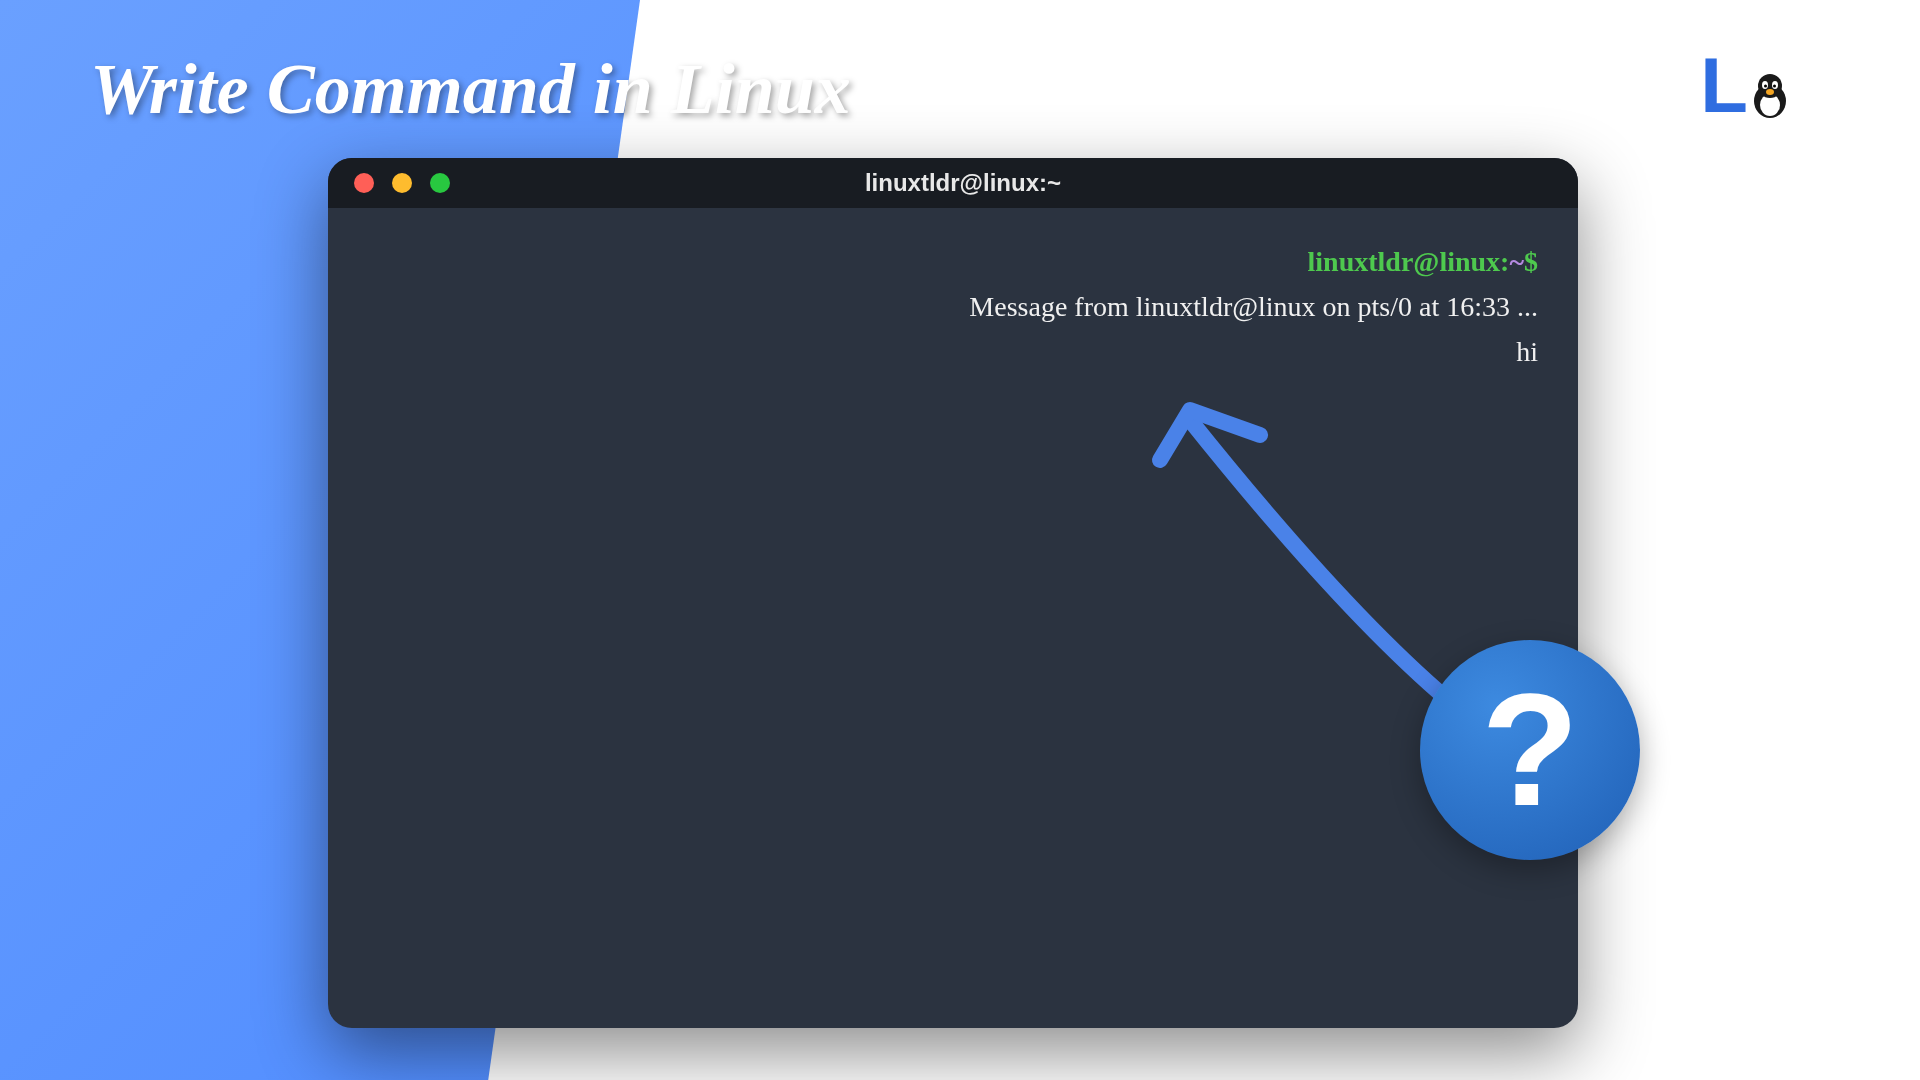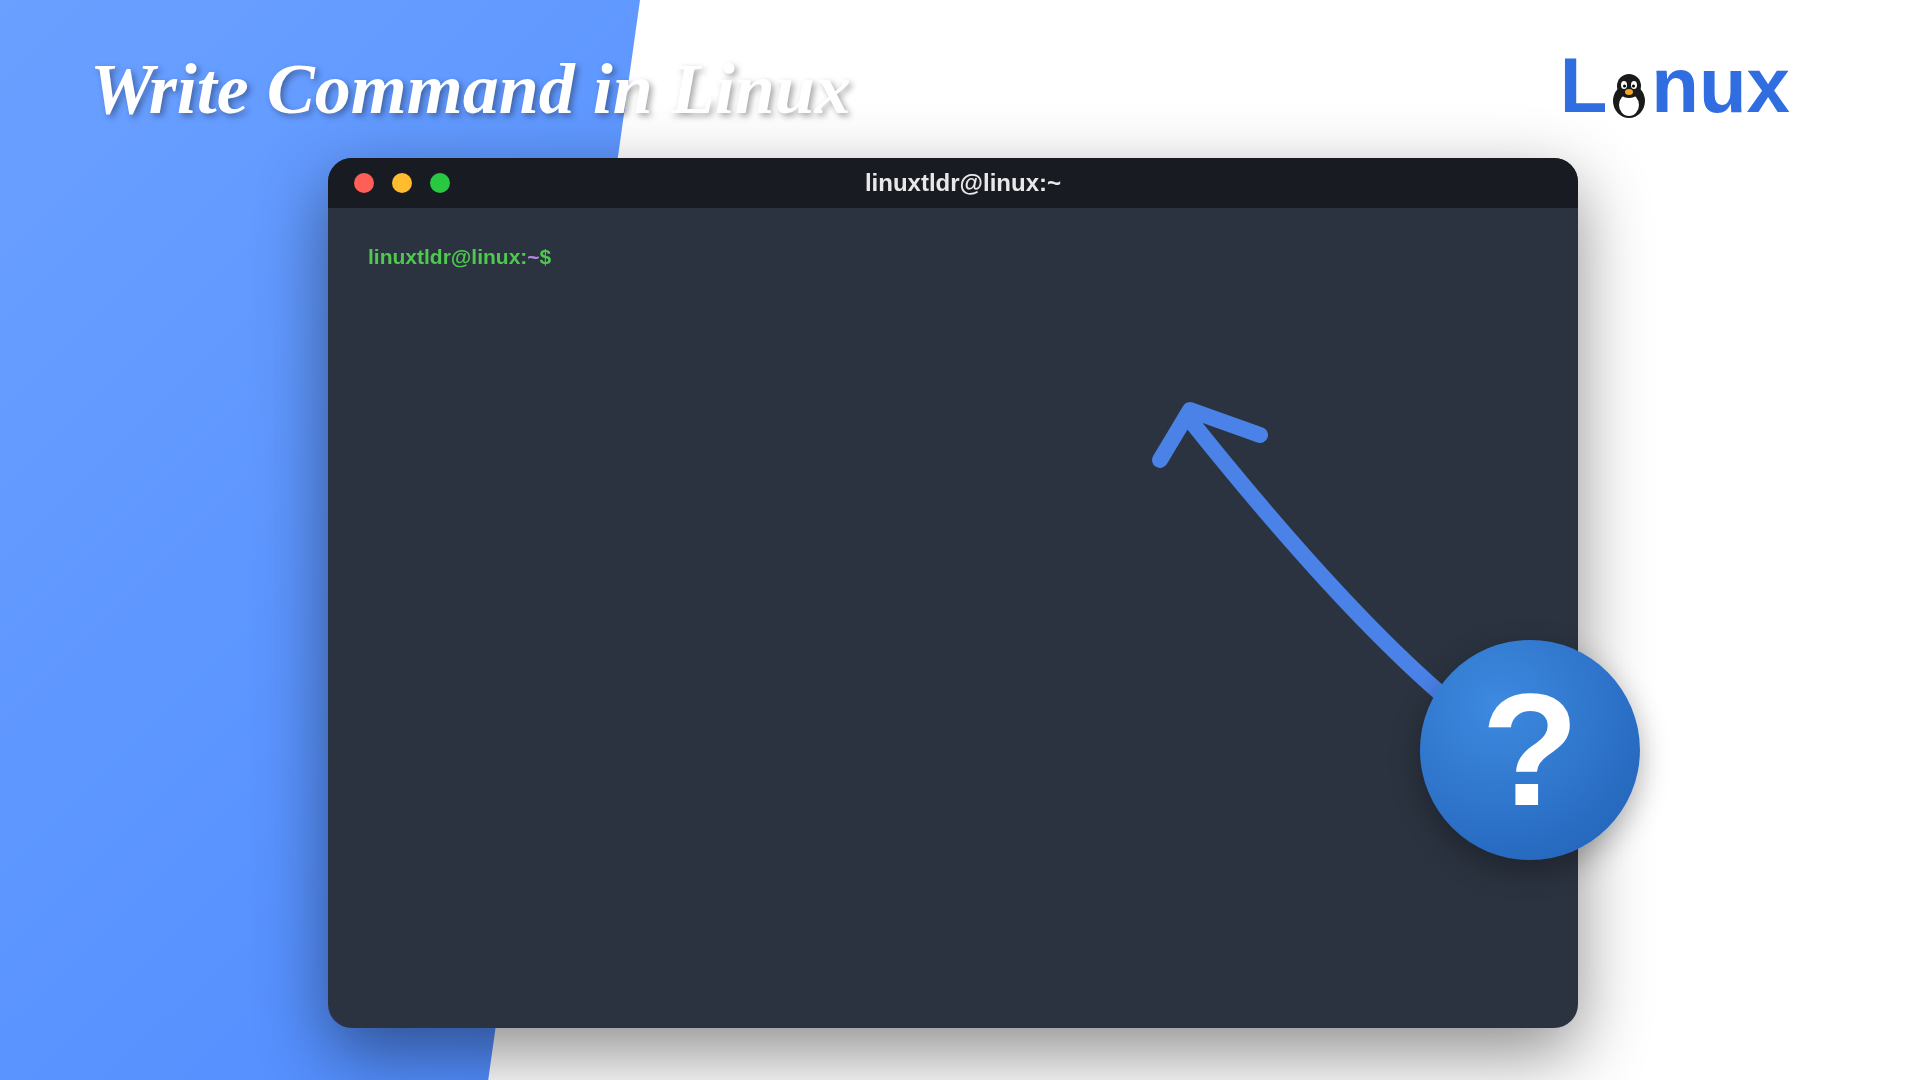--- a/index.html
+++ b/index.html
@@ -122,23 +122,24 @@
     left: 0; right: 0;
     text-align: center;
     color: #e8e8e8;
     font-size: 24px;
     font-weight: 600;
     pointer-events: none;
     margin-left: 20px;
   }
   .terminal-body {
     padding: 32px 40px;
-    font-family: Liberation Sans, sans-serif;
-    font-size: 21px;
+    font-family: Liberation Serif, serif;
+    font-size: 28px;
     line-height: 1.6;
+    text-align: right;
   }
   .prompt-user { color: #4ec94e; font-weight: 600; }
   .prompt-colon { color: #4ec94e; font-weight: 600; }
   .prompt-path { color: #b48ae0; font-weight: 600; }
   .prompt-dollar { color: #4ec94e; font-weight: 600; }
   .term-line { color: #f0f0f0; font-weight: 500; }
 
   .arrow-svg {
     position: absolute;
     top: 390px;
@@ -185,37 +186,38 @@
         <ellipse cx="24" cy="30" rx="16" ry="17" fill="#1a1a1a"></ellipse>
         <ellipse cx="24" cy="34" rx="10" ry="11" fill="#fff"></ellipse>
         <ellipse cx="24" cy="15" rx="12" ry="12" fill="#1a1a1a"></ellipse>
         <ellipse cx="19" cy="14" rx="3" ry="4" fill="#fff"></ellipse>
         <ellipse cx="29" cy="14" rx="3" ry="4" fill="#fff"></ellipse>
         <circle cx="19.5" cy="15" r="1.5" fill="#000"></circle>
         <circle cx="28.5" cy="15" r="1.5" fill="#000"></circle>
         <ellipse cx="24" cy="21" rx="4" ry="3" fill="#f5a623"></ellipse>
       </svg>
     </span>
-    <span class="logo-nux">nux</span>
   </div>
 </div>
 
 <div class="terminal">
   <div class="terminal-titlebar">
     <div class="traffic-lights">
       <div class="dot dot-red"></div>
       <div class="dot dot-yellow"></div>
       <div class="dot dot-green"></div>
     </div>
     <div class="terminal-title">linuxtldr@linux:~</div>
   </div>
   <div class="terminal-body">
     <div>
       <span class="prompt-user">linuxtldr@linux</span><span class="prompt-colon">:</span><span class="prompt-path">~</span><span class="prompt-dollar">$</span>
     </div>
+    <div class="term-line">Message from linuxtldr@linux on pts/0 at 16:33 ...</div>
+    <div class="term-line">hi</div>
   </div>
 </div>
 
 <svg class="arrow-svg" viewBox="0 0 400 360">
   <path d="M 330 320 Q 220 230 60 30" stroke="#4a82e8" stroke-width="16" fill="none" stroke-linecap="round"></path>
   <path d="M 30 70 L 60 20 L 130 45" stroke="#4a82e8" stroke-width="16" fill="none" stroke-linecap="round" stroke-linejoin="round"></path>
 </svg>
 
 <div class="question-circle">
   <span class="question-mark">?</span>

